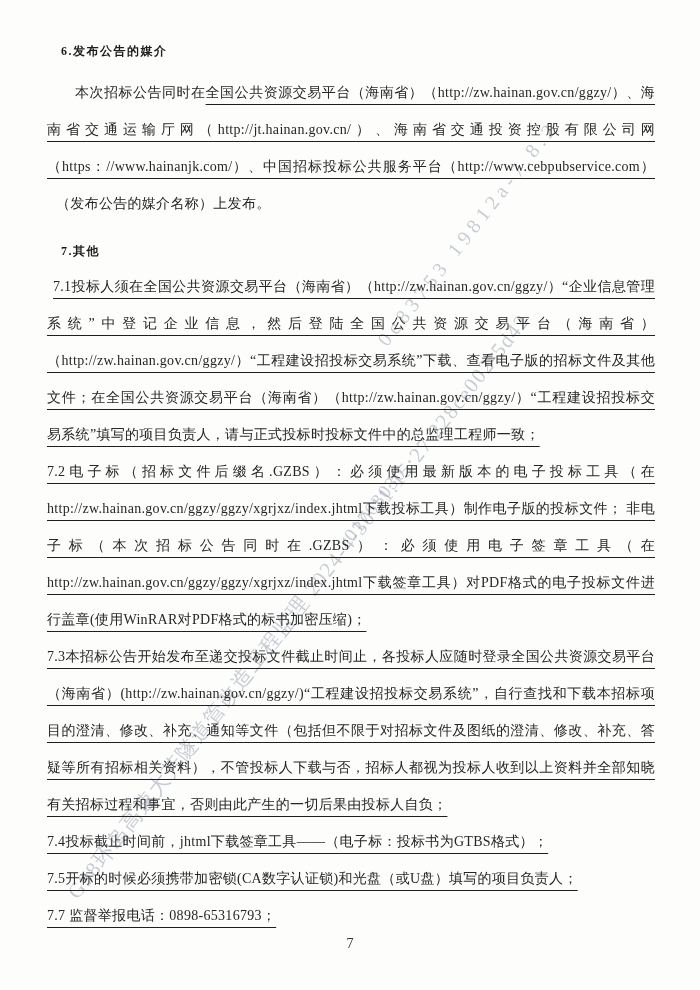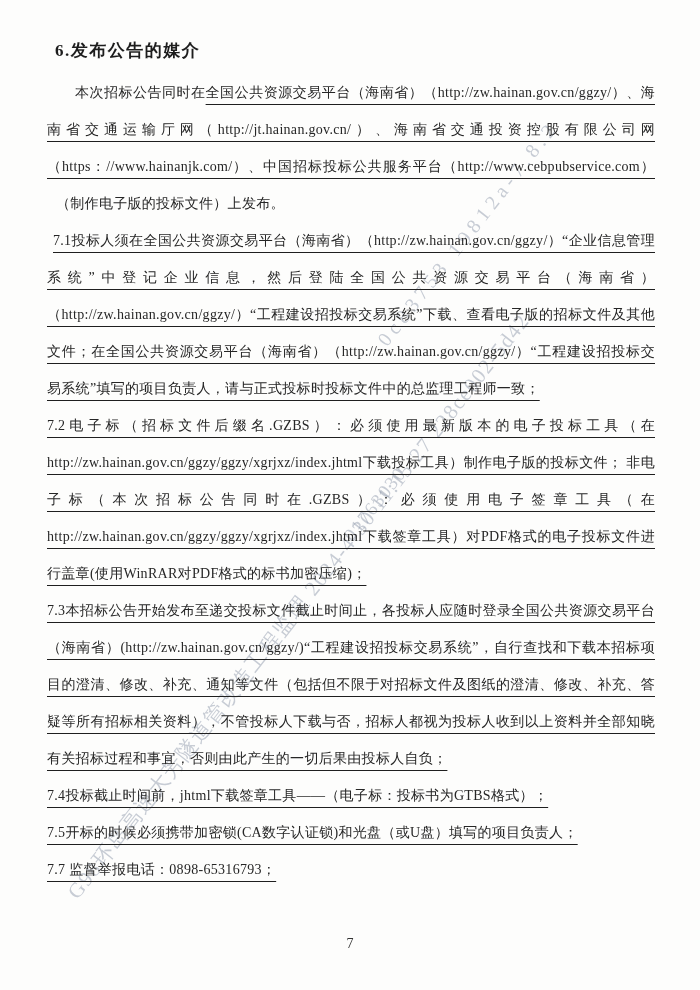--- a/index.html
+++ b/index.html
@@ -16,22 +16,22 @@
     font-size:21px; letter-spacing:1.5px;
     transform-origin:0 50%;
     transform:rotate(-52deg);
   }
   .wm-2{ font-size:19px; }
   .wm-3{ font-size:20px; letter-spacing:5px; }
   .content{
     position:absolute; left:47px; top:32px; width:608px; z-index:1;
   }
   .sec-title{
-    font-size:17px; font-weight:bold; letter-spacing:1.5px;
-    line-height:26px; margin:6px 0 10px 8px; color:#1d1d1d;
+    font-size:12px; font-weight:bold; letter-spacing:1.5px;
+    line-height:26px; margin:6px 0 10px 14px; color:#1d1d1d;
   }
   .sec-title.second{ margin-top:16px; margin-bottom:4px; }
   .para{
     font-size:14px; line-height:37px; text-align:justify;
     letter-spacing:0.3px; color:#262626;
   }
   .para.indent2{ text-indent:28px; }
   .para.indent1{ text-indent:6px; }
   .u{
     text-decoration:underline;
@@ -55,23 +55,24 @@
     <div class="wm wm-1" style="left:72px; top:882px;">G98环岛高速大芳隧道管改造工程监理 2024-4-30 11:15:27 228ce002-5d42</div>
     <div class="wm wm-2" style="left:348px; top:528px;">01763030</div>
     <div class="wm wm-3" style="left:382px; top:332px;">0c83753 19812a-7.8.2</div>
   </div>
 
   <div class="content">
 
     <div class="sec-title">6.发布公告的媒介</div>
 
     <p class="para indent2">
-      <span class="gap-right">本次招标公告同时在</span><span class="u">全国公共资源交易平台（海南省）（http://zw.hainan.gov.cn/ggzy/）、海南省交通运输厅网（http://jt.hainan.gov.cn/）、海南省交通投资控股有限公司网（https：//www.hainanjk.com/）、中国招标投标公共服务平台（http://www.cebpubservice.com）</span><span class="gap-left">（制作电子版的投标文件）上发布。</span>
+      <span class="gap-right">本次招标公告同时在</span><span class="u">全国公共资源交易平台（海南省）（http://zw.hainan.gov.cn/ggzy/）、海南省交通运输厅网（http://jt.hainan.gov.cn/）、海南省交通投资控股有限公司网（https：//www.hainanjk.com/）、中国招标投标公共服务平台（http://www.cebpubservice.com）</span><span class="gap-left">（发布公告的媒介名称）上发布。</span>
     </p>
 
+    <div class="sec-title second">7.其他</div>
 
     <p class="para indent1">
       <span class="u">7.1投标人须在全国公共资源交易平台（海南省）（http://zw.hainan.gov.cn/ggzy/）“企业信息管理系统”中登记企业信息，然后登陆全国公共资源交易平台（海南省）（http://zw.hainan.gov.cn/ggzy/）“工程建设招投标交易系统”下载、查看电子版的招标文件及其他文件；在全国公共资源交易平台（海南省）（http://zw.hainan.gov.cn/ggzy/）“工程建设招投标交易系统”填写的项目负责人，请与正式投标时投标文件中的总监理工程师一致；</span>
     </p>
 
     <p class="para">
       <span class="u">7.2电子标（招标文件后缀名.GZBS）：必须使用最新版本的电子投标工具（在http://zw.hainan.gov.cn/ggzy/ggzy/xgrjxz/index.jhtml下载投标工具）制作电子版的投标文件； 非电子标（本次招标公告同时在.GZBS）：必须使用电子签章工具（在http://zw.hainan.gov.cn/ggzy/ggzy/xgrjxz/index.jhtml下载签章工具）对PDF格式的电子投标文件进行盖章(使用WinRAR对PDF格式的标书加密压缩)；</span>
     </p>
 
     <p class="para">

